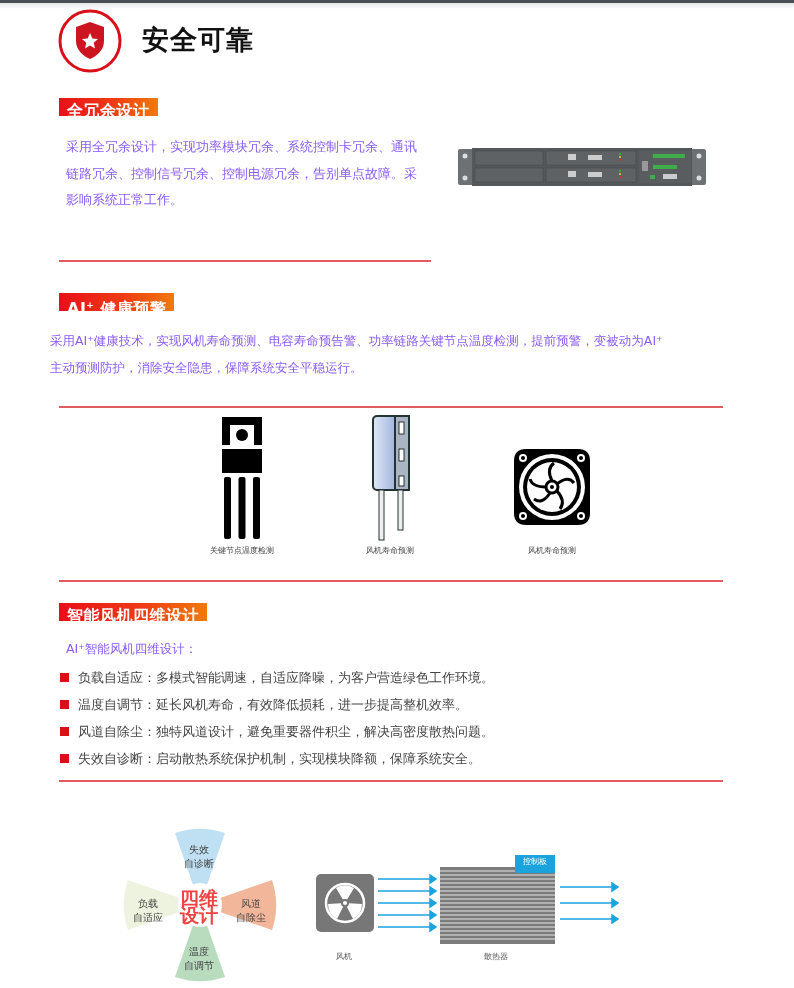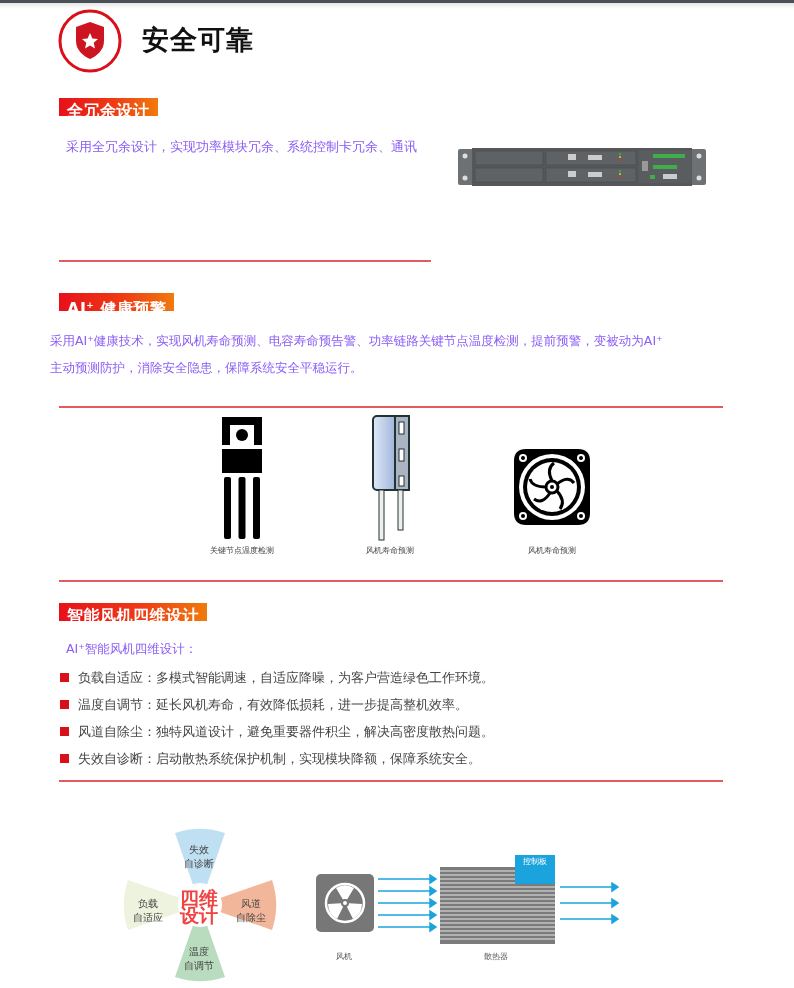--- a/index.html
+++ b/index.html
@@ -16,38 +16,40 @@
   .para { position: absolute; font-size: 13px; color: #8b5cf6; line-height: 26.5px; margin-left: 7px; }
   .rule { position: absolute; height: 2px; background: #e45a63; }
   .device { left: 458px; top: 146px; width: 248px; height: 42px; }
   .icon-label { position: absolute; font-size: 8px; color: #444; text-align: center; width: 120px; }
   .list { position: absolute; left: 60px; top: 664px; font-size: 13px; color: #444; text-align: right; }
   .list li { list-style: none; height: 27px; line-height: 27px; display: flex; align-items: center; }
   .sq { width: 9px; height: 9px; background: #d90f1a; display: inline-block; margin-right: 9px; }
   .petal-text { position: absolute; font-size: 10px; color: #444; text-align: center; line-height: 14px; width: 60px; }
   .center-text { position: absolute; font-size: 19px; font-weight: bold; color: #ef4444; text-align: center; line-height: 17px; width: 40px; }
   .diag-label { position: absolute; font-size: 8px; color: #555; }
-  .ctrl-tag { position: absolute; left: 515px; top: 855px; width: 40px; height: 29px; background: #1aa3dc; color: #fff; font-size: 8px; line-height: 13px; text-align: center; }
+  .ctrl-tag { position: absolute; left: 515px; top: 855px; width: 40px; height: 18px; background: #1aa3dc; color: #fff; font-size: 8px; line-height: 13px; text-align: center; }
 </style>
 </head>
 <body>
 
 <div class="topbar"></div>
 <div class="topshade"></div>
 
 <svg class="abs title-icon" viewBox="0 0 66 66">
   <circle cx="33" cy="33" r="30" fill="none" stroke="#d90f1a" stroke-width="3"></circle>
   <path d="M33 14 L47 19 L47 33 C47 42 40 48 33 51 C26 48 19 42 19 33 L19 19 Z" fill="#cc1520"></path>
   <polygon points="33,25 35.4,30.5 41,31 36.7,34.7 38,40.5 33,37.5 28,40.5 29.3,34.7 25,31 30.6,30.5" fill="#fff"></polygon>
 </svg>
 <div class="abs page-title">安全可靠</div>
 
 <div class="badge" style="left:59px; top:98px;">全冗余设计</div>
 <div class="para" style="left:59px; top:134px; width:380px;">
   <div>采用全冗余设计，实现功率模块冗余、系统控制卡冗余、通讯</div>
+  <div>链路冗余、控制信号冗余、控制电源冗余，告别单点故障。采</div>
+  <div>影响系统正常工作。</div>
 </div>
 <svg class="abs device" viewBox="0 0 248 42">
   <rect x="0" y="3" width="248" height="36" rx="2" fill="#6e7174"></rect>
   <rect x="14" y="2" width="220" height="38" fill="#55585b"></rect>
   <circle cx="7" cy="10" r="2.5" fill="#ddd"></circle>
     <circle cx="7" cy="32" r="2.5" fill="#ddd"></circle>
   <circle cx="241" cy="10" r="2.5" fill="#ddd"></circle>
     <circle cx="241" cy="32" r="2.5" fill="#ddd"></circle>
   <rect x="17" y="5" width="68" height="14" fill="#5f6265" stroke="#444" stroke-width="0.5"></rect>
   <rect x="17" y="22" width="68" height="14" fill="#5f6265" stroke="#444" stroke-width="0.5"></rect>

